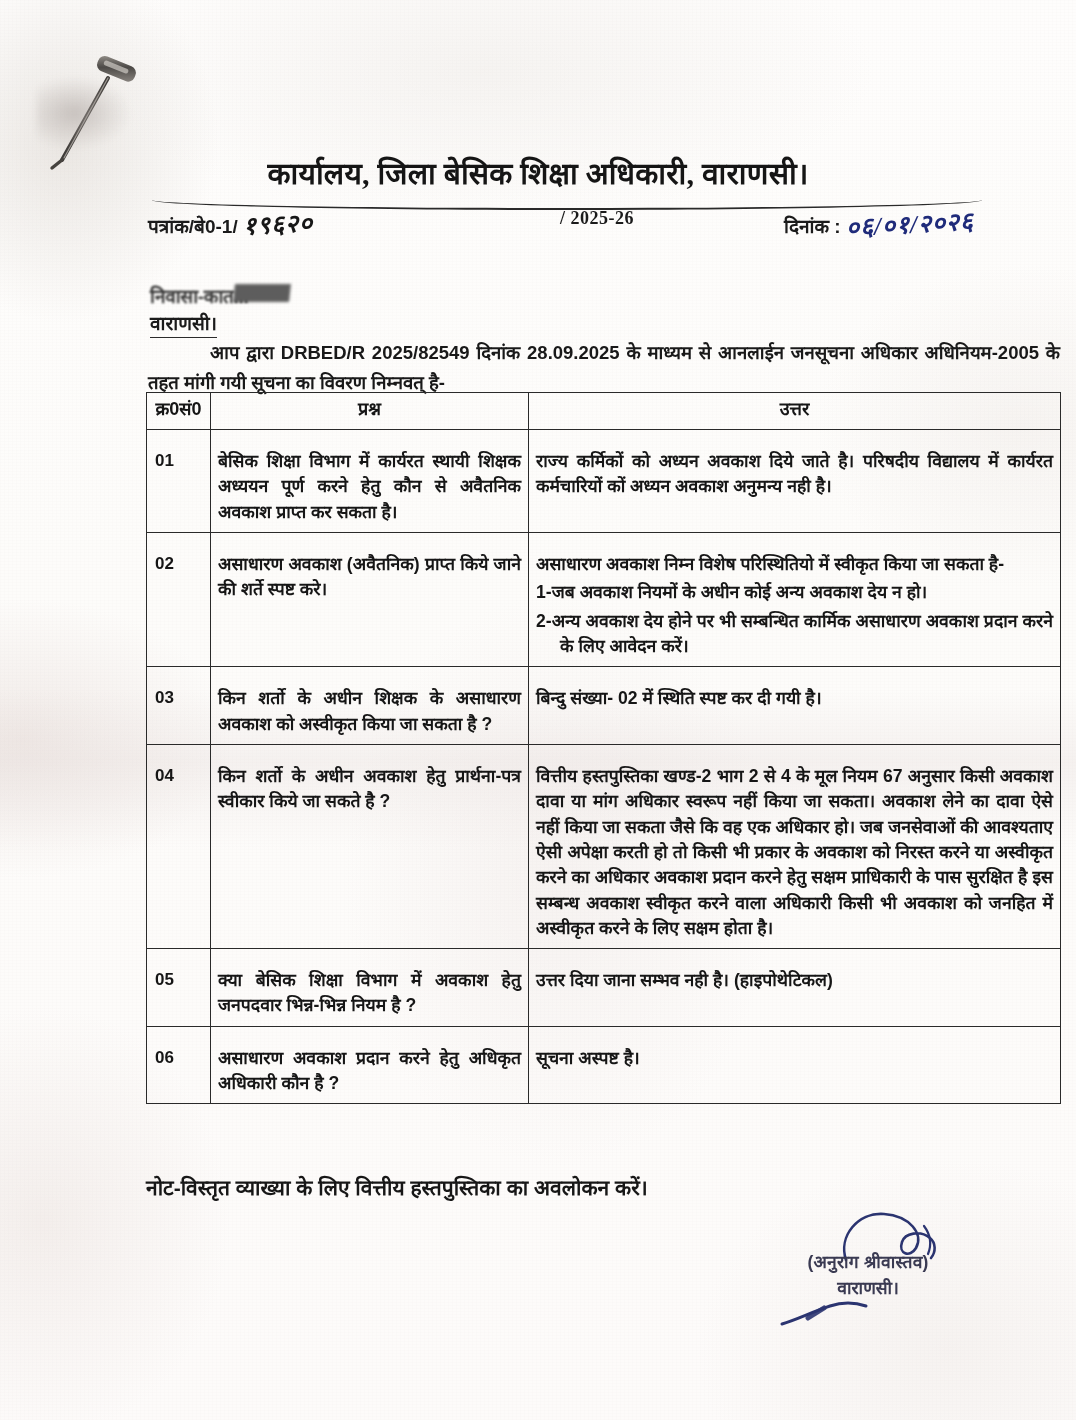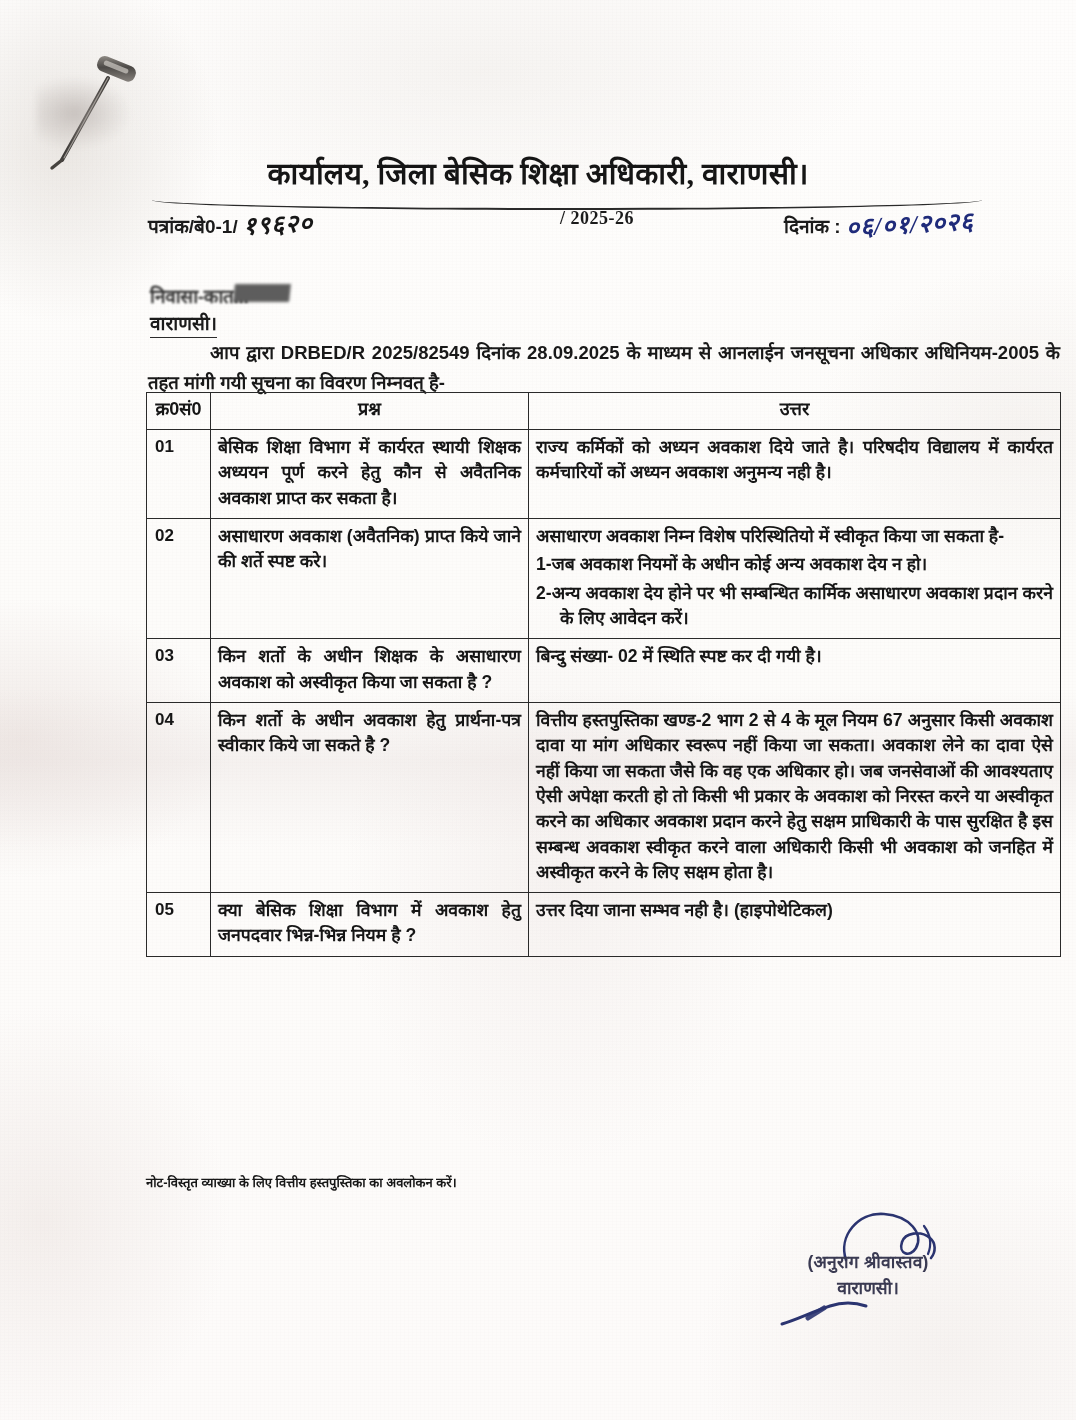--- a/index.html
+++ b/index.html
@@ -123,21 +123,21 @@
   .qa-table {
     position: absolute;
     left: 146px; top: 392px;
     width: 914px;
     border-collapse: collapse;
     table-layout: fixed;
   }
   .qa-table th, .qa-table td {
     border: 1.6px solid #2a2a2a;
     vertical-align: top;
-    padding: 5px 7px 7px 7px;
+    padding: 19px 7px 7px 7px;
     font-size: 17.6px;
     line-height: 1.44;
     font-weight: 600;
     color: #161616;
   }
   .qa-table th {
     text-align: center;
     font-weight: 700;
     font-size: 18px;
     padding: 4px 6px 6px 6px;
@@ -154,21 +154,21 @@
   .sub-list li {
     padding-left: 24px;
     text-indent: -24px;
     margin-top: 3px;
   }
 
   
   .note {
     position: absolute;
     left: 146px; top: 1173px;
-    font-size: 13px;
+    font-size: 21px;
     font-weight: 600;
     color: #171717;
   }
 
   
   .sign {
     position: absolute;
     left: 700px; top: 1232px;
     width: 336px;
     text-align: center;
@@ -288,20 +288,25 @@
       <tr>
         <td class="cell-sn">04</td>
         <td class="cell-q">किन शर्तो के अधीन अवकाश हेतु प्रार्थना-पत्र स्वीकार किये जा सकते है ?</td>
         <td class="cell-a">वित्तीय हस्तपुस्तिका खण्ड-2 भाग 2 से 4 के मूल नियम 67 अनुसार किसी अवकाश दावा या मांग अधिकार स्वरूप नहीं किया जा सकता। अवकाश लेने का दावा ऐसे नहीं किया जा सकता जैसे कि वह एक अधिकार हो। जब जनसेवाओं की आवश्यताए ऐसी अपेक्षा करती हो तो किसी भी प्रकार के अवकाश को निरस्त करने या अस्वीकृत करने का अधिकार अवकाश प्रदान करने हेतु सक्षम प्राधिकारी के पास सुरक्षित है इस सम्बन्ध अवकाश स्वीकृत करने वाला अधिकारी किसी भी अवकाश को जनहित में अस्वीकृत करने के लिए सक्षम होता है।</td>
       </tr>
       <tr>
         <td class="cell-sn">05</td>
         <td class="cell-q">क्या बेसिक शिक्षा विभाग में अवकाश हेतु जनपदवार भिन्न-भिन्न नियम है ?</td>
         <td class="cell-a">उत्तर दिया जाना सम्भव नही है। (हाइपोथेटिकल)</td>
       </tr>
+      <tr>
+        <td class="cell-sn">06</td>
+        <td class="cell-q">असाधारण अवकाश प्रदान करने हेतु अधिकृत अधिकारी कौन है ?</td>
+        <td class="cell-a">सूचना अस्पष्ट है।</td>
+      </tr>
     </tbody>
   </table>
 
   <div class="note">नोट-विस्तृत व्याख्या के लिए वित्तीय हस्तपुस्तिका का अवलोकन करें।</div>
 
   <div class="sig-scribble">
     <svg width="120" height="64" viewBox="0 0 120 64" aria-hidden="true">
       <path d="M14 52 C6 28, 26 4, 52 6 C78 8, 92 26, 84 40 C78 50, 66 46, 70 34 C73 25, 88 22, 98 30 C104 35, 104 44, 99 50" fill="none" stroke="#2b3470" stroke-width="2.6" stroke-linecap="round"></path>
       <path d="M92 18 C98 26, 100 36, 96 46" fill="none" stroke="#2b3470" stroke-width="2.2" stroke-linecap="round"></path>
     </svg>

